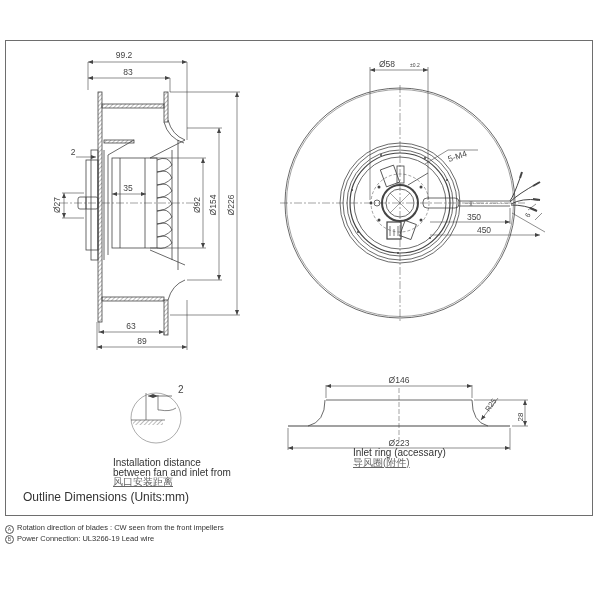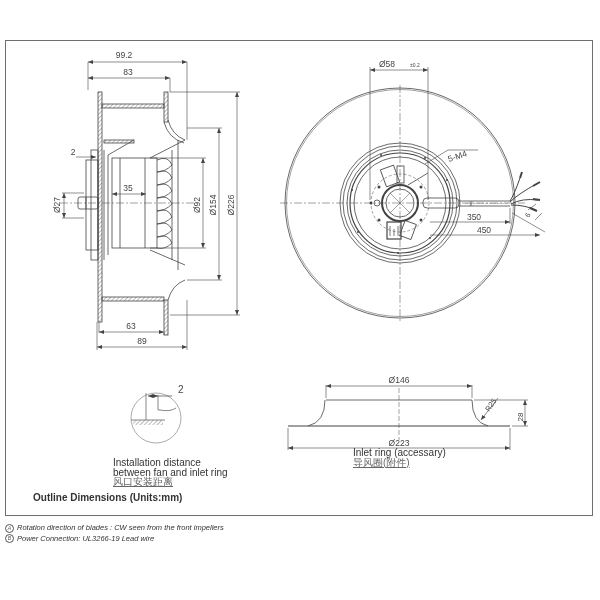--- a/index.html
+++ b/index.html
@@ -1,21 +1,21 @@
 <!DOCTYPE html>
 <html><head>
 <meta charset="utf-8">
 <style>
   html, body { margin:0; padding:0; background:#ffffff; }
   body { width:600px; height:600px; position:relative; overflow:hidden; font-family:"Liberation Sans", sans-serif; }
   #frame { position:absolute; left:5px; top:40px; width:588px; height:476px; border:1.5px solid #6e6e6e; box-sizing:border-box; }
   svg#drawing { position:absolute; left:0; top:0; width:600px; height:600px; }
   svg text { font-family:"Liberation Sans", sans-serif; fill:#444; }
   .notes { position:absolute; left:5px; top:523px; font-size:7.5px; color:#333; line-height:10.5px; }
-  .note { display:flex; align-items:center;font-style:italic; }
+  .note { display:flex; align-items:flex-end; }
   .note .circ { display:inline-block; width:7px; height:7px; border:0.8px solid #555; border-radius:50%; font-size:5px; line-height:7px; text-align:center; margin-right:3px; color:#555; }
   .caption { position:absolute; font-size:10px; color:#333; line-height:9.5px; }
   .caption .cn { color:#666;text-decoration:underline; }
 </style>
 </head>
 <body>
 
 <div id="frame"></div>
 
 <svg id="drawing" viewBox="0 0 600 600" xmlns="http://www.w3.org/2000/svg">
@@ -238,30 +238,30 @@
   <g font-size="8.5">
     <text x="399" y="383" text-anchor="middle">Ø146</text>
     <text x="399" y="446" text-anchor="middle">Ø223</text>
     <text transform="translate(489,412) rotate(-55)" font-size="7.5">R25</text>
     <text transform="translate(523,417) rotate(-90)" text-anchor="middle" font-size="8">28</text>
   </g>
 </svg>
 
 <div class="caption" style="left:113px; top:458px;">
   <div>Installation distance</div>
-  <div>between fan and inlet ring</div>
+  <div>between fan and inlet from</div>
   <div class="cn">风口安装距离</div>
 </div>
 
 <div class="caption" style="left:353px; top:448px;">
   <div>Inlet ring  (accessary)</div>
   <div class="cn">导风圈(附件)</div>
 </div>
 
-<div class="caption" style="left:33px; top:493px; font-size:10px;font-weight:bold;">Outline Dimensions (Units:mm)</div>
+<div class="caption" style="left:23px; top:493px; font-size:12px;">Outline Dimensions (Units:mm)</div>
 
 <div class="notes">
   <div class="note">
     <span class="circ">A</span>
     <span>Rotation direction of blades : CW seen from the front impellers</span>
   </div>
   <div class="note">
     <span class="circ">B</span>
     <span>Power Connection:  UL3266-19 Lead wire</span>
   </div>

